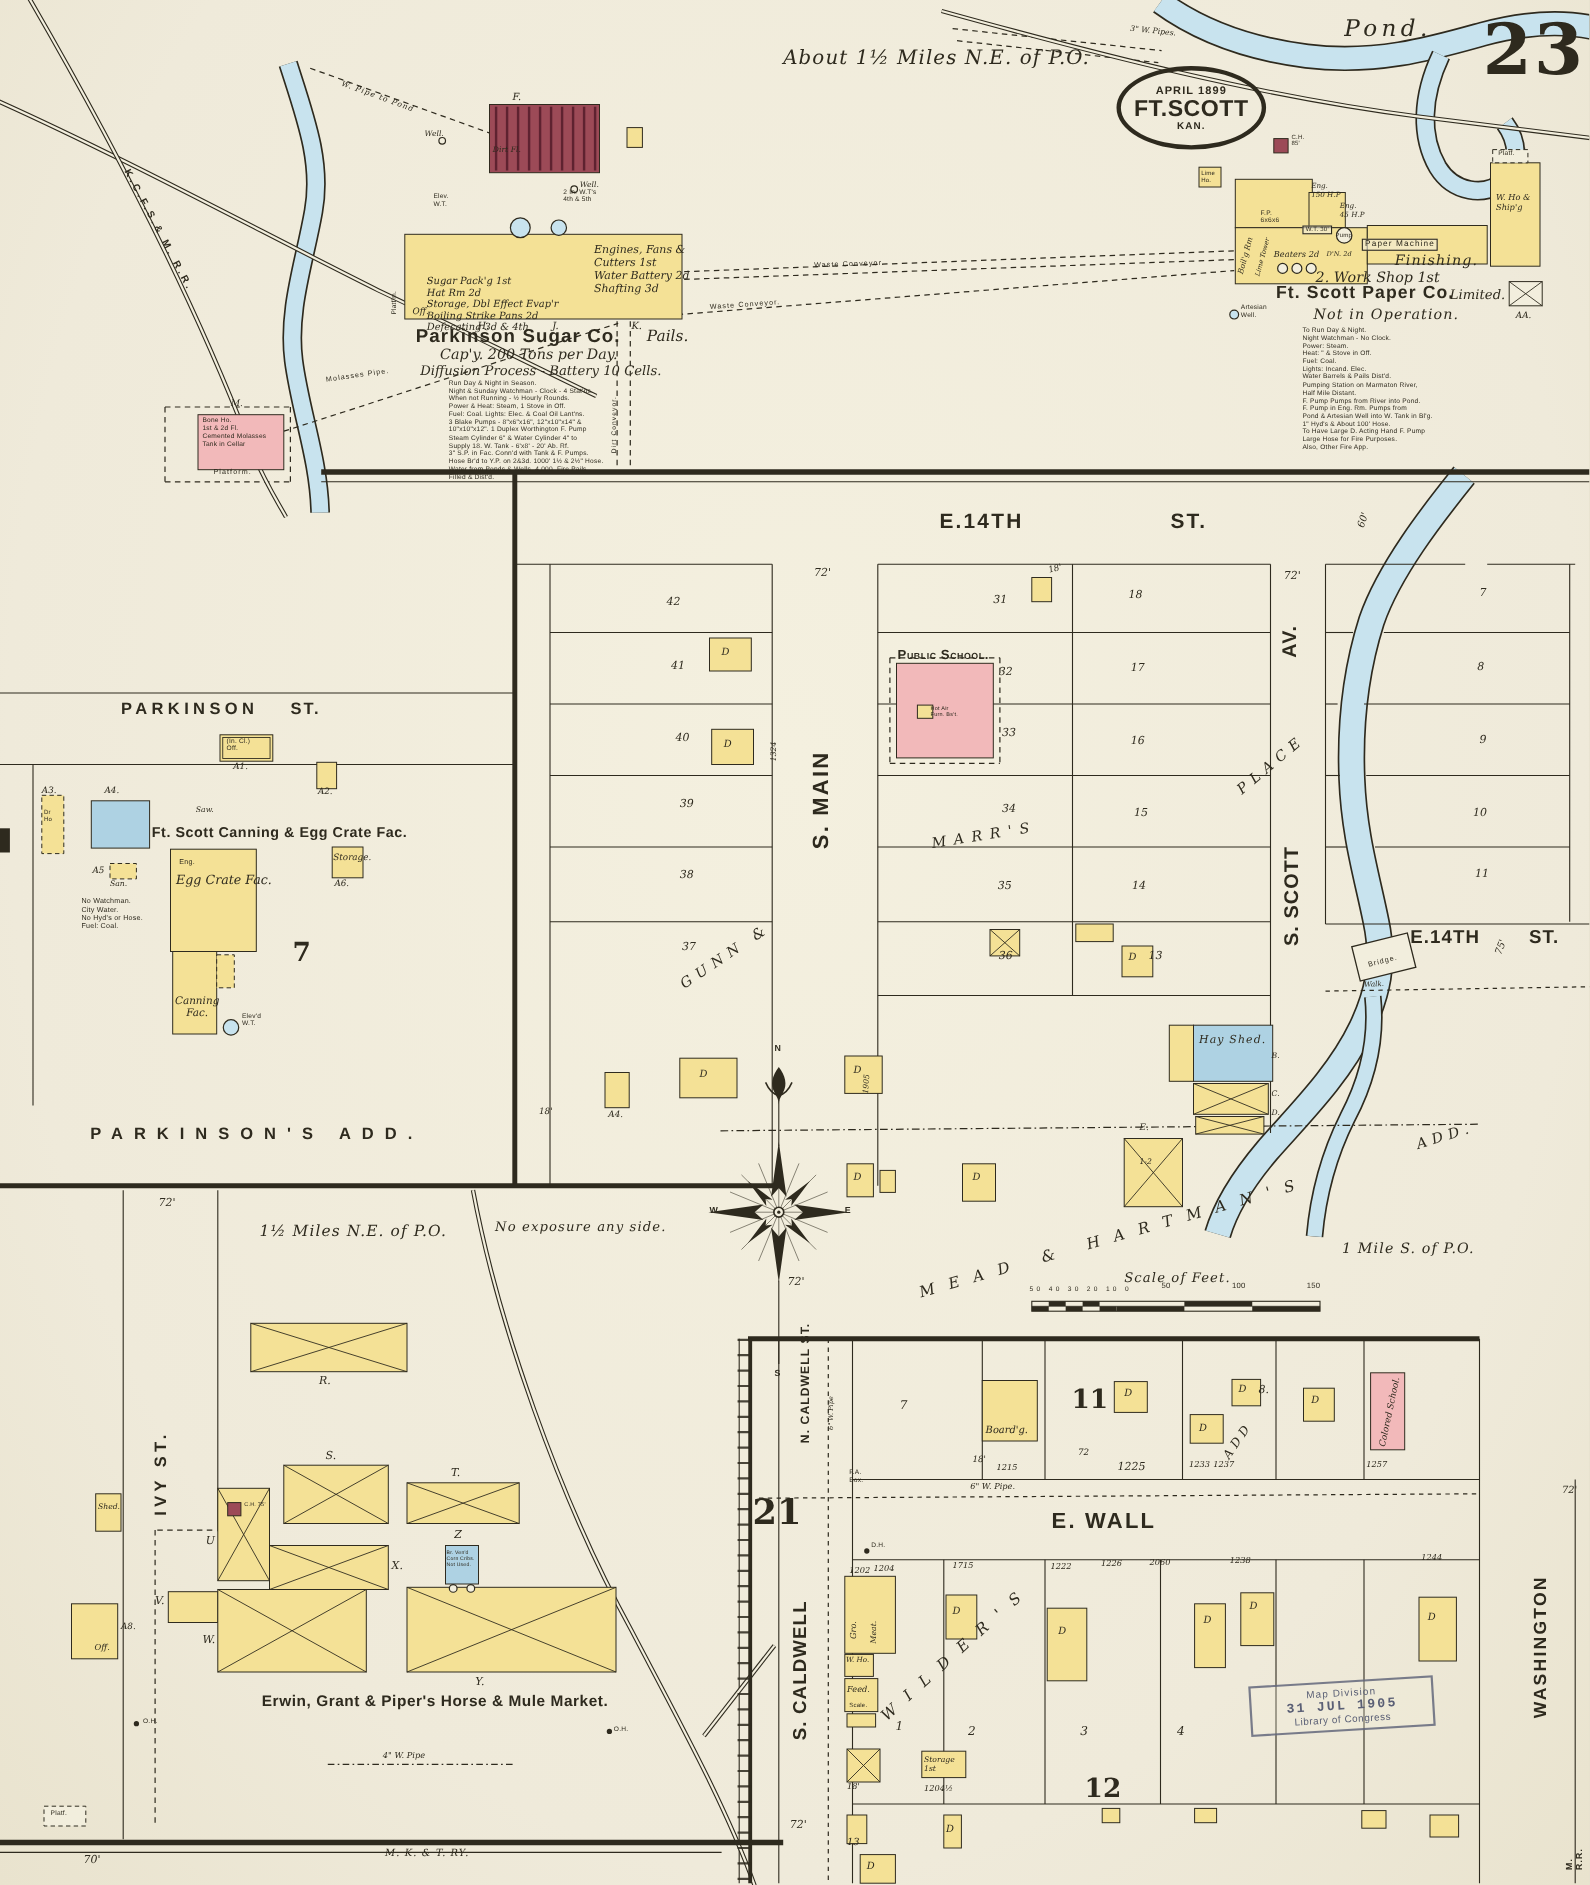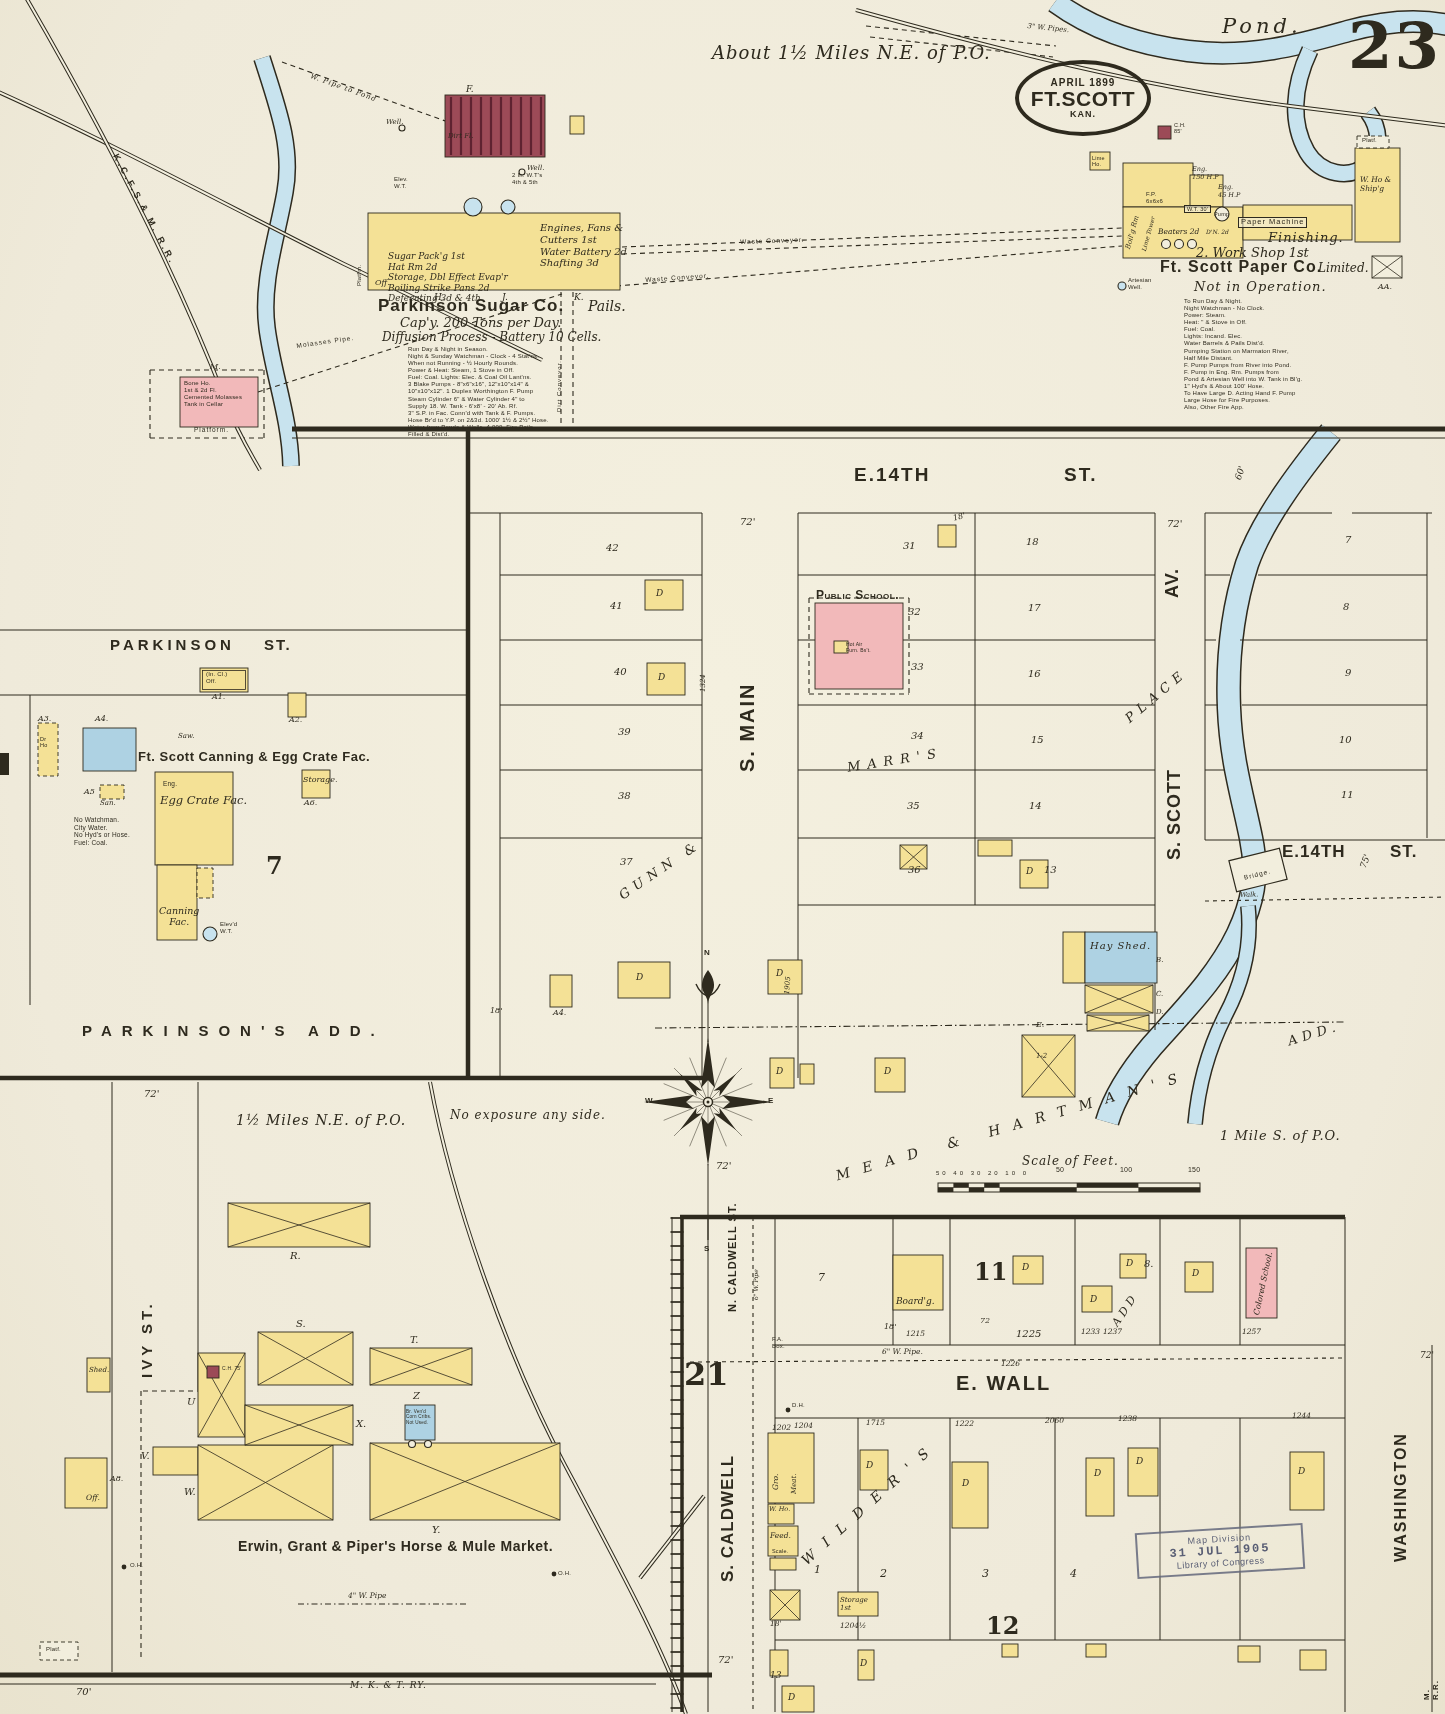--- a/index.html
+++ b/index.html
@@ -554,21 +554,21 @@
       <span class="lab i" style="left: 1081px; top: 1328px; font-size: 7.5px;">1233</span>
       <span class="lab i" style="left: 1103px; top: 1328px; font-size: 7.5px;">1237</span>
       <span class="lab i" style="left: 1242px; top: 1328px; font-size: 7.5px;">1257</span>
       <span class="lab i" style="left: 1110px; top: 1322px; font-size: 11px; transform: rotate(-56deg); letter-spacing: 4px;">ADD</span>
       <span class="lab i" style="left: 1252px; top: 1314px; font-size: 8px; transform: rotate(-78deg);">Colored School.</span>
       <span class="lab i" style="left: 798px; top: 1556px; font-size: 14px; transform: rotate(-42deg); letter-spacing: 13px;">WILDER'S</span>
       <span class="lab i" style="left: 772px; top: 1424px; font-size: 7.5px;">1202</span>
       <span class="lab i" style="left: 794px; top: 1422px; font-size: 7.5px;">1204</span>
       <span class="lab i" style="left: 866px; top: 1419px; font-size: 7.5px;">1715</span>
       <span class="lab i" style="left: 955px; top: 1420px; font-size: 7.5px;">1222</span>
-      <span class="lab i" style="left: 1001px; top: 1360px; font-size: 7.5px;">1226</span>
+      <span class="lab i" style="left: 1001px; top: 1418px; font-size: 7.5px;">1226</span>
       <span class="lab i" style="left: 1045px; top: 1417px; font-size: 7.5px;">2060</span>
       <span class="lab i" style="left: 1118px; top: 1415px; font-size: 7.5px;">1238</span>
       <span class="lab i" style="left: 1292px; top: 1412px; font-size: 7.5px;">1244</span>
       <span class="lab i" style="left: 772px; top: 1490px; font-size: 7.5px; transform: rotate(-90deg);">Gro.</span>
       <span class="lab i" style="left: 790px; top: 1494px; font-size: 7px; transform: rotate(-90deg);">Meat.</span>
       <span class="lab i" style="left: 769px; top: 1506px; font-size: 6.5px;">W. Ho.</span>
       <span class="lab i" style="left: 770px; top: 1532px; font-size: 7.5px;">Feed.</span>
       <span class="lab t" style="left: 772px; top: 1548px; font-size: 5.5px;">Scale.</span>
       <span class="lab i" style="left: 840px; top: 1596px; font-size: 7px;">Storage
 1st</span>

